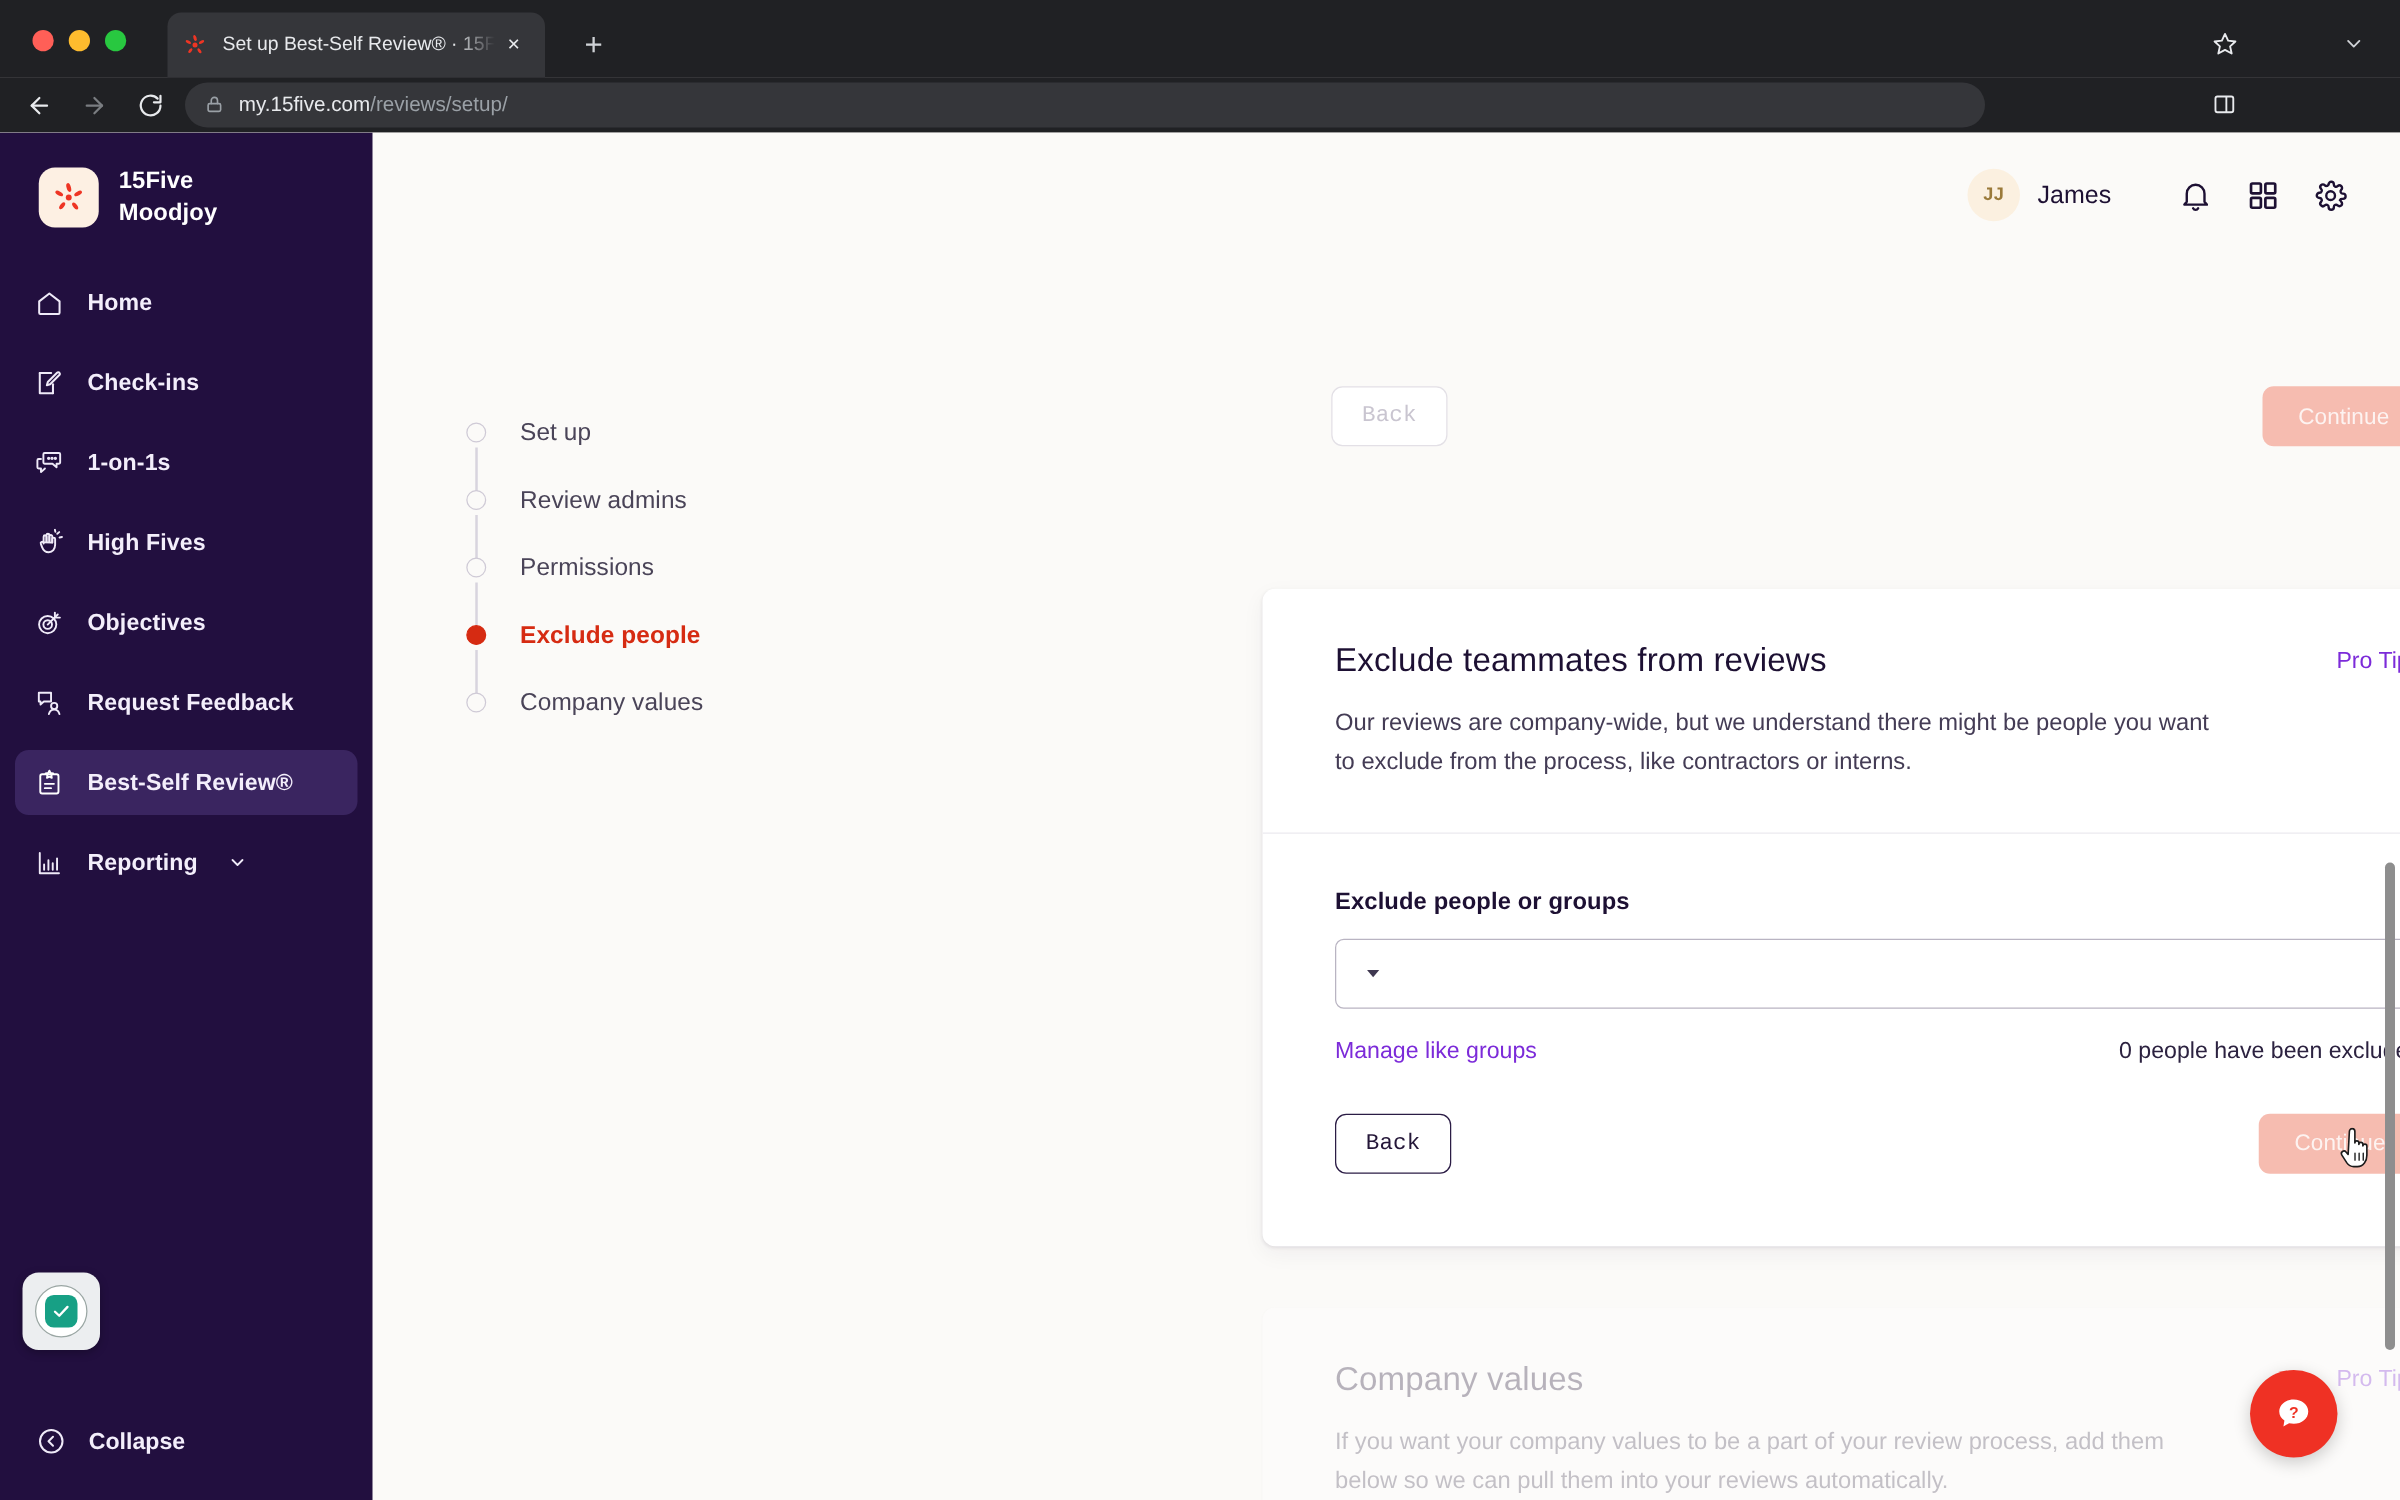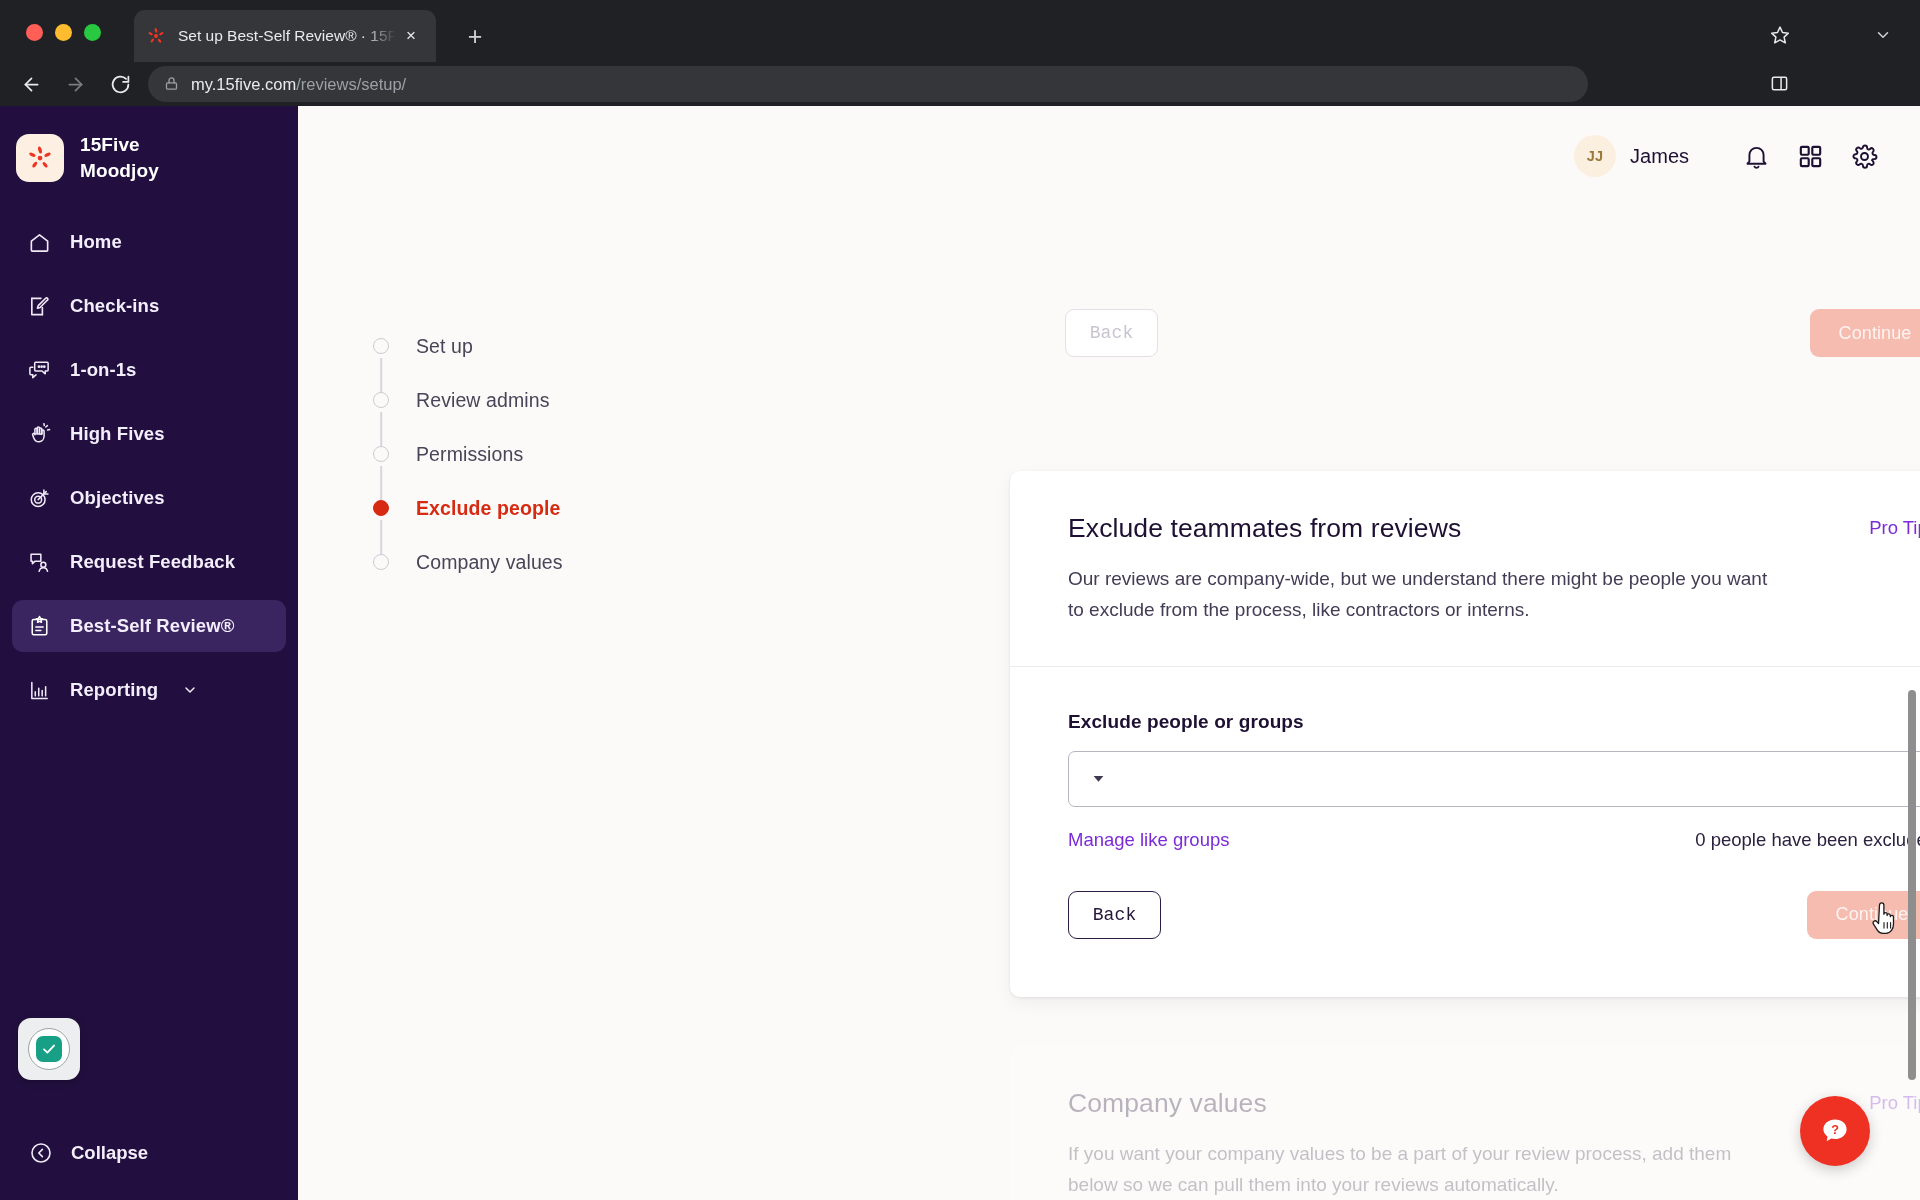--- a/index.html
+++ b/index.html
@@ -88,21 +88,21 @@
   .viewport {
     position: absolute; left: 0; top: 106px; width: 1920px; height: 1094px;
     background: #fbfaf8; overflow: hidden;
   }
 
   
   .sidebar {
     position: absolute; left: 0; top: 0; width: 298px; height: 1094px;
     background: #220f3f; color: #fff;
   }
-  .brand { display: flex; align-items: center; gap: 16px; padding: 26px 0 0 16px; }
+  .brand { display: flex; align-items: center; gap: 16px; padding: 26px 0 0 31px; }
   .brand-logo {
     width: 48px; height: 48px; border-radius: 13px; background: #fdf0e3;
     display: flex; align-items: center; justify-content: center; flex: 0 0 auto;
   }
   .brand-text { font-size: 19px; font-weight: 700; line-height: 1.38; letter-spacing: .1px; }
 
   .nav { margin-top: 32px; padding: 0 12px; }
   .nav-item {
     display: flex; align-items: center; gap: 18px;
     height: 52px; padding: 0 14px; border-radius: 11px;

